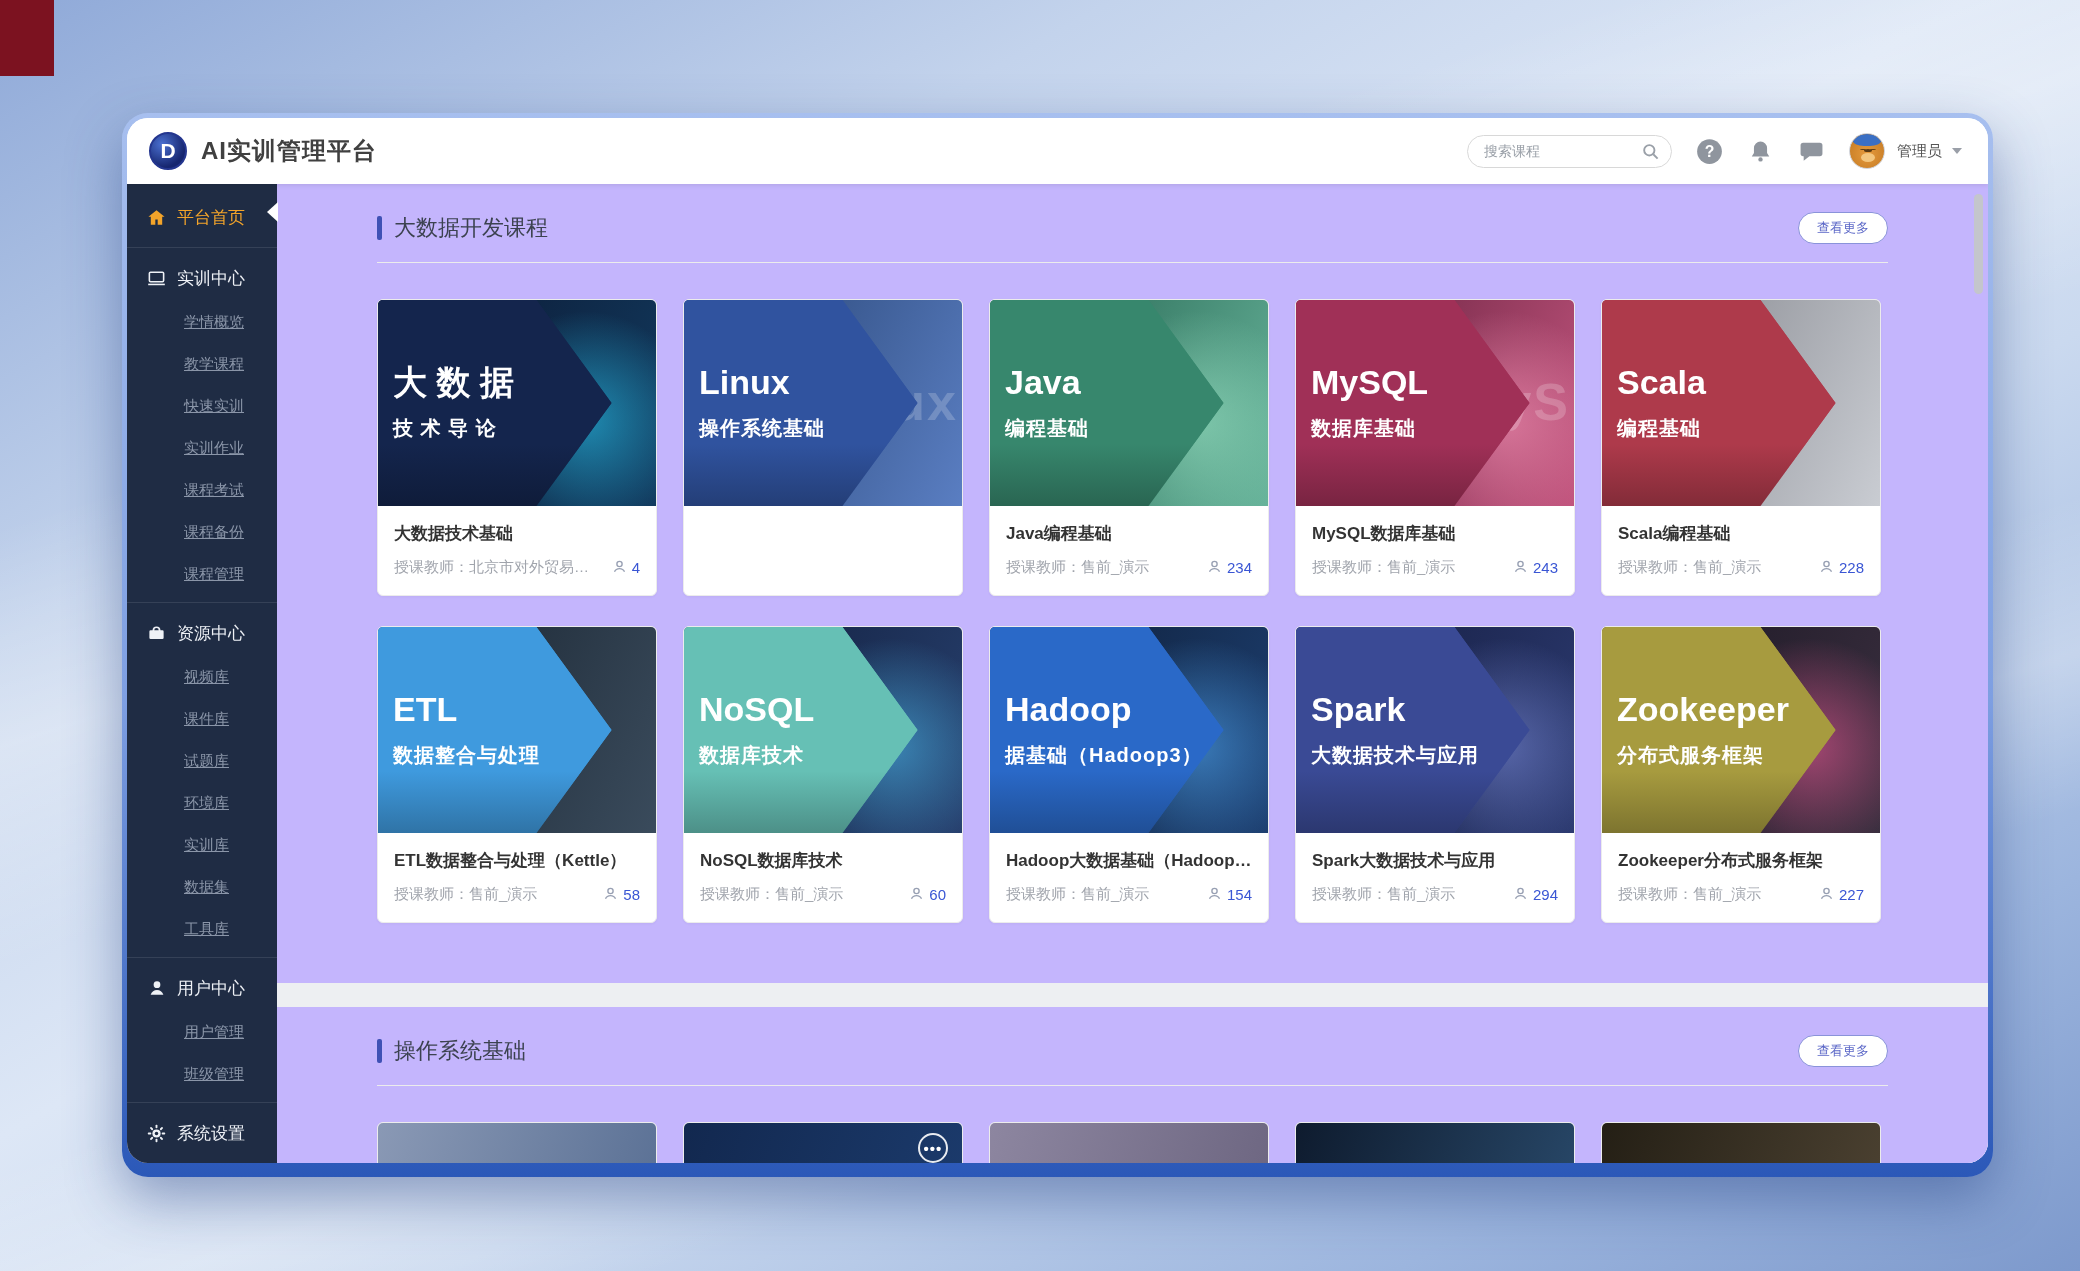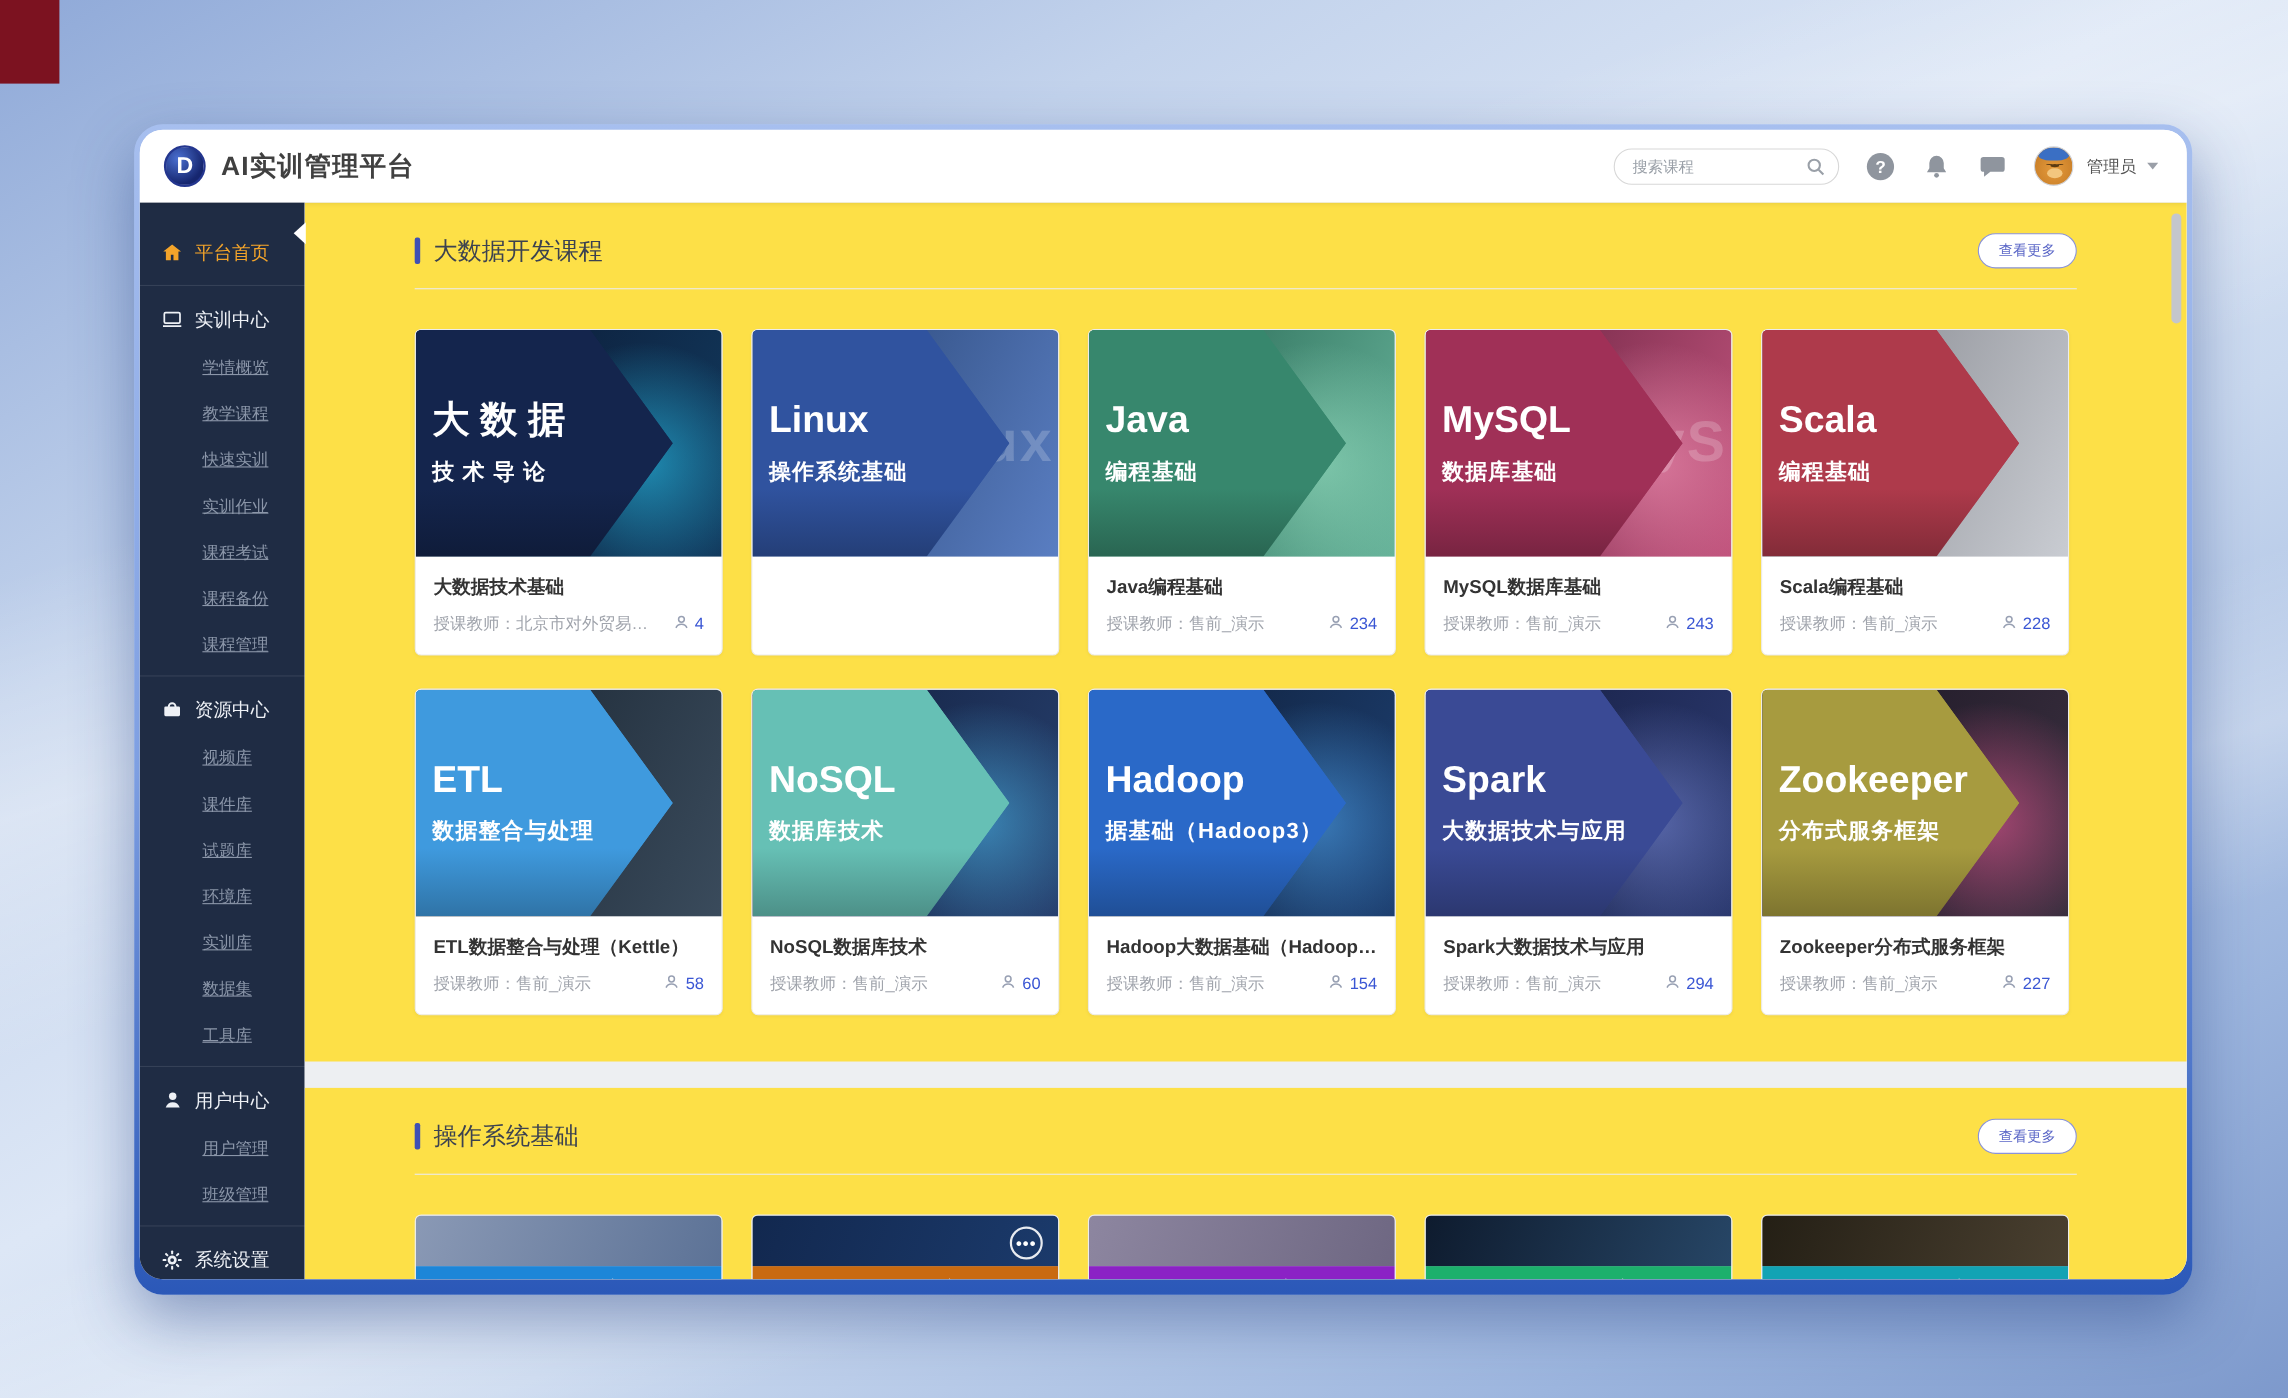--- a/index.html
+++ b/index.html
@@ -48,34 +48,34 @@
   .avatar::after { content:""; position:absolute; left:11px; top:19px; width:14px; height:9px;
     border-radius:50%; background:#f3c67e; box-shadow:0 -7px 0 -3px #5a3a12, -5px -8px 0 -4px #5a3a12, 5px -8px 0 -4px #5a3a12; }
   .user-name { font-size:15px; color:#555; margin-left:-12px; }
   .caret { width:0; height:0; border-left:5px solid transparent; border-right:5px solid transparent;
     border-top:6px solid #9a9fa8; margin-left:-14px; cursor:pointer; }
 
   
   .body-row { flex:1; display:flex; position:relative; min-height:0; }
 
   
-  .sidebar { width:150px; flex:0 0 150px; background:#1f2c44; padding-top:22px; }
+  .sidebar { width:150px; flex:0 0 150px; background:#1f2c44; padding-top:10px; }
   .side-item { height:46px; display:flex; align-items:center; gap:11px; padding-left:20px;
     color:#eef1f6; font-size:17px; cursor:pointer; }
   .side-item.active { color:#f3a42a; }
   .side-item .ico { width:19px; height:19px; display:flex; align-items:center; justify-content:center; }
   .side-sub { height:42px; display:flex; align-items:center; padding-left:57px;
     color:#8b96a9; font-size:15px; cursor:pointer;text-decoration:underline; }
   .side-divider { height:1px; background:rgba(255,255,255,.10); margin:7px 0; }
   .active-notch { position:absolute; left:140px; top:18px; width:0; height:0;
     border-top:10px solid transparent; border-bottom:10px solid transparent; border-right:11px solid #fff; z-index:3; }
 
   
   main { flex:1; background:#edeff2; position:relative; overflow:hidden; min-width:0; }
-  .panel { background:#fde047; padding:28px 100px 42px 100px; }
+  .panel { background:#c4b5fd; padding:28px 100px 60px 100px; }
   .panel + .panel { margin-top:24px; padding-bottom:80px; }
   .sec-head { display:flex; align-items:center; }
   .accent-bar { width:5px; height:24px; border-radius:2px; background:#3f51b5; margin-right:12px; }
   .sec-title { font-size:22px; font-weight:500; color:#3c4250; }
   .more-btn { margin-left:auto; border:1px solid #8a93da; color:#5b67c7; background:#fff;
     border-radius:16px; padding:6px 18px; font-size:13px; cursor:pointer;
     font-family:"Liberation Sans","DejaVu Sans",sans-serif; }
   .sec-divider { border-top:1px solid #ececec; margin-top:18px; }
 
   .grid { margin-top:36px; display:grid; grid-template-columns:repeat(5,280px); column-gap:26px; row-gap:30px; }

